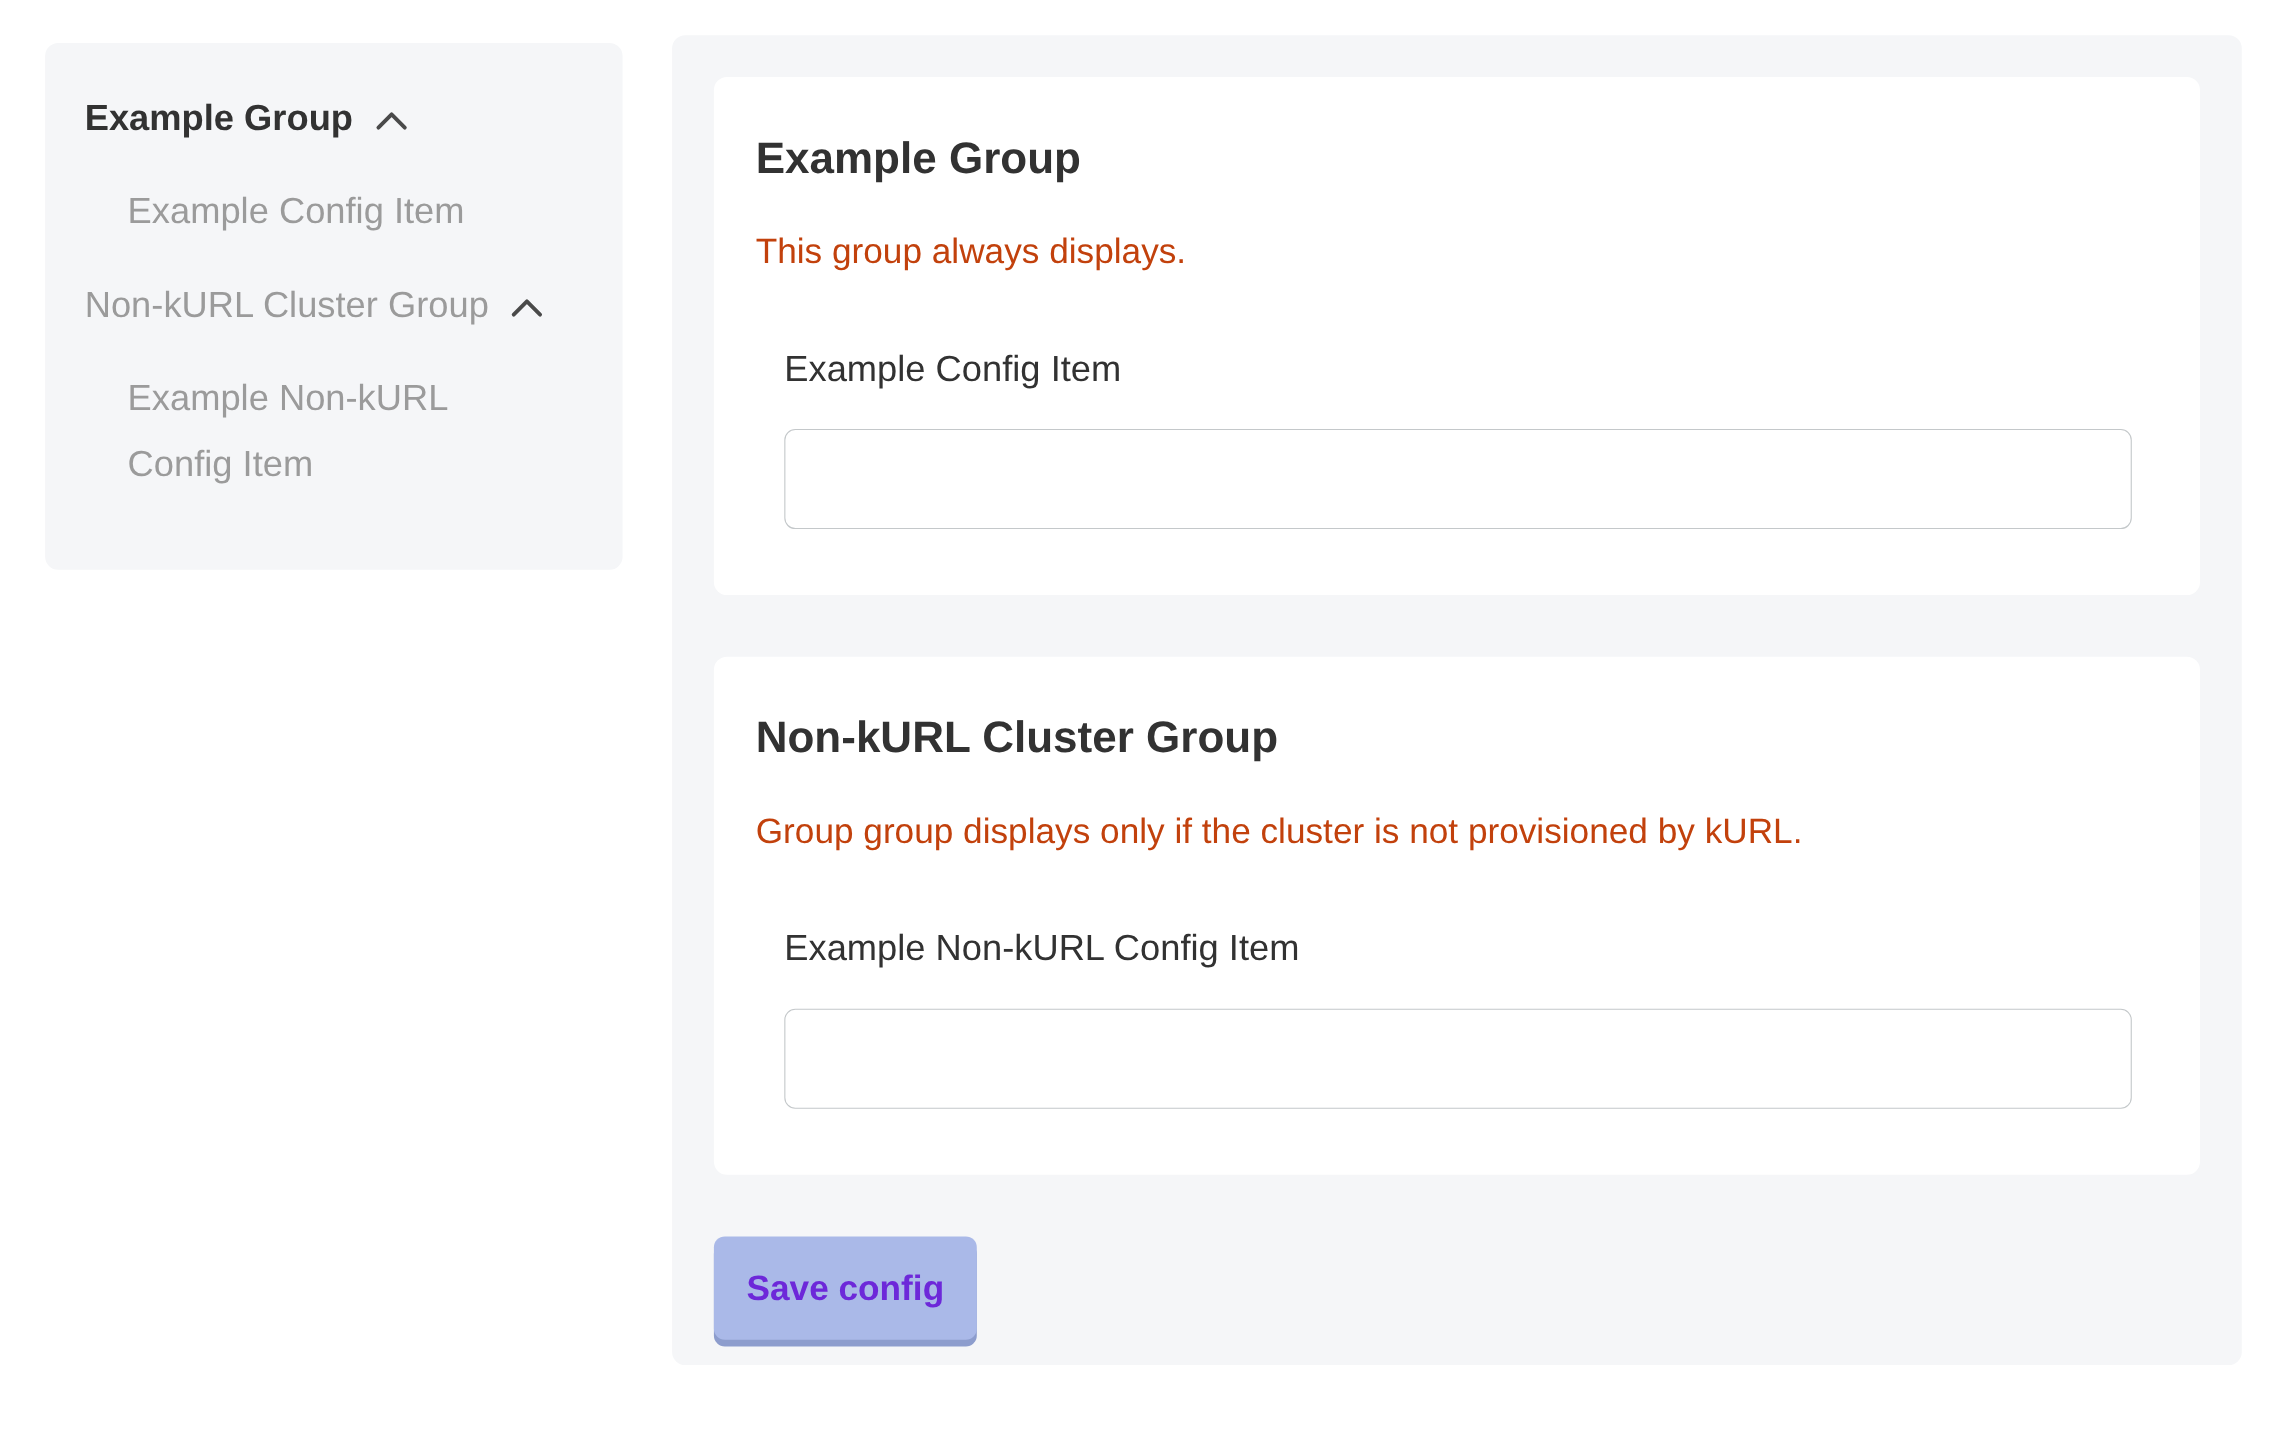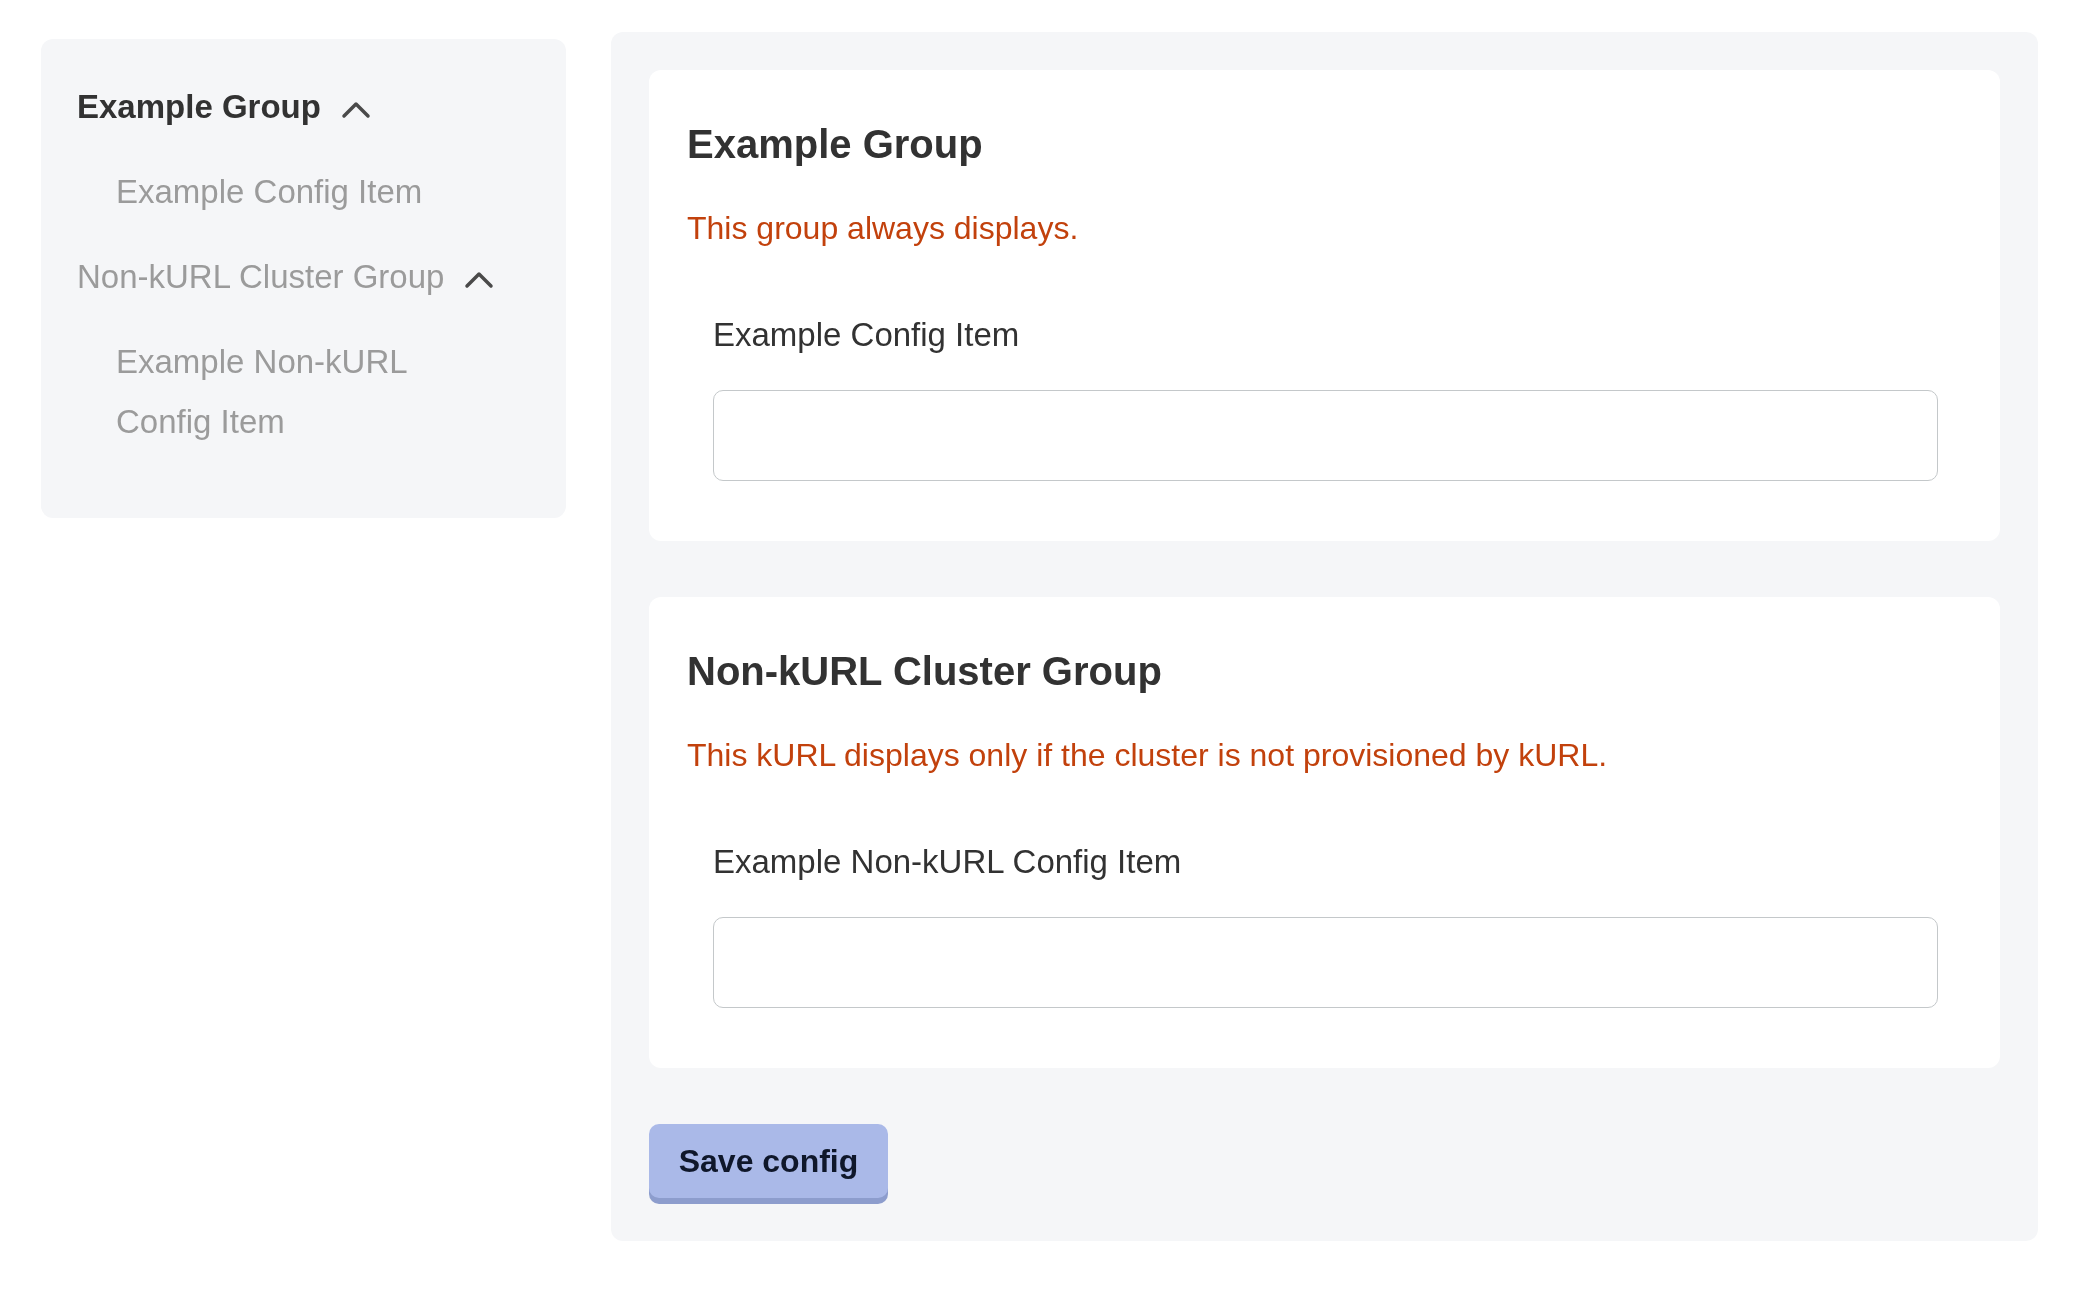--- a/index.html
+++ b/index.html
@@ -104,26 +104,26 @@
     font-family: "Liberation Sans", "DejaVu Sans", sans-serif;
     color: #323232;
     outline: none;
   }
 
   
   .save-btn {
     display: block;
     margin-top: 52px;
     width: 239px;
-    height: 74px;
+    height: 94px;
     background: #aab9e8;
     border: none;
     border-radius: 10px;
     box-shadow: 0 6px 0 #8d9dcd;
-    color: #0f172a;
+    color: #6d28d9;
     font-family: "Liberation Sans", "DejaVu Sans", sans-serif;
     font-size: 32px;
     font-weight: 700;
     text-align: center;
     cursor: pointer;
   }
 </style>
 </head>
 <body>
 
@@ -161,21 +161,21 @@
     <h2>Example Group</h2>
     <p class="group-desc">This group always displays.</p>
     <div class="config-item">
       <label class="item-label">Example Config Item</label>
       <input class="item-input" type="text" value="" style="">
     </div>
   </section>
 
   <section class="card">
     <h2>Non-kURL Cluster Group</h2>
-    <p class="group-desc">This kURL displays only if the cluster is not provisioned by kURL.</p>
+    <p class="group-desc">Group group displays only if the cluster is not provisioned by kURL.</p>
     <div class="config-item">
       <label class="item-label">Example Non-kURL Config Item</label>
       <input class="item-input" type="text" value="" style="">
     </div>
   </section>
 
   <button class="save-btn" aria-disabled="true">Save config</button>
 
 </main>
 

